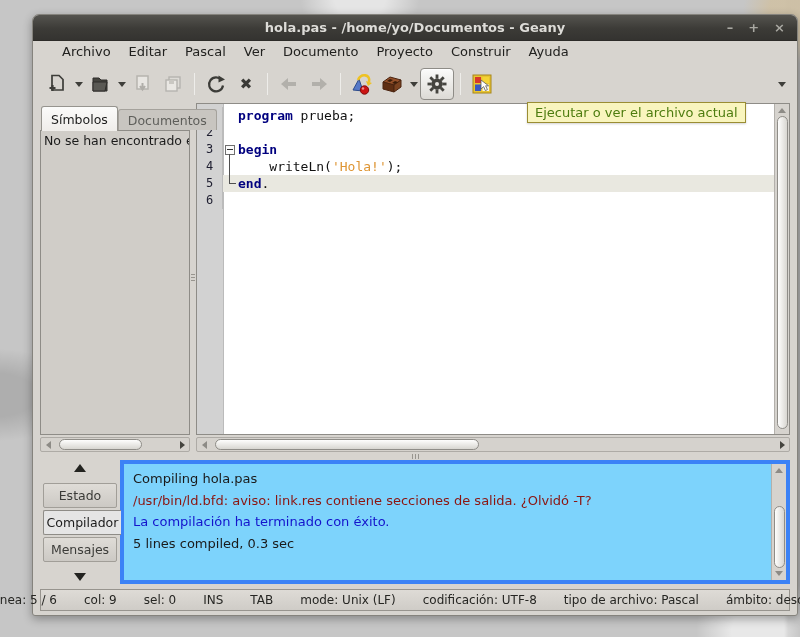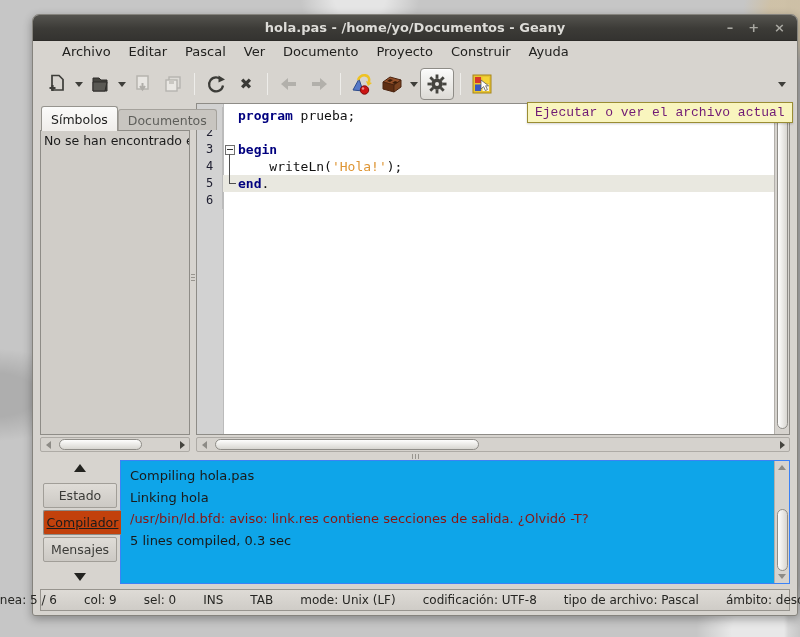--- a/index.html
+++ b/index.html
@@ -109,33 +109,33 @@
   .hsplit{ height:8px; flex:none; display:flex; justify-content:center; align-items:center; gap:2px;}
   .hsplit i{ width:1px; height:5px; background:#98958f; }
   
   .bottom{ height:124px; flex:none; margin:0 7px; display:flex; }
   .msg-tabs{ width:80px; flex:none; display:flex; flex-direction:column; justify-content:space-between; padding:1px 0; }
   .msg-arrow{ height:13px; display:flex; justify-content:center; align-items:center; }
   .msg-arrow i.up{ border-left:6px solid transparent; border-right:6px solid transparent; border-bottom:8px solid #232320;}
   .msg-arrow i.dn{ border-left:6px solid transparent; border-right:6px solid transparent; border-top:8px solid #232320;}
   .msg-tab{ height:25px; margin:1px 3px; font-size:12.5px; display:flex; align-items:center; justify-content:center; cursor:default;}
   .msg-tab.inactive{ background:linear-gradient(#dfdcd7,#ccc9c4); border:1px solid #a19e98; border-radius:2px; color:#3b3b38;}
-  .msg-tab.active{ background:#c2410c; border:1px solid #8e8c87; border-right:none; margin-right:-1px;
-    border-radius:2px 0 0 2px; color:#1c1c1c; z-index:2;text-decoration:underline;}
-  .msg-area{ flex:1; min-width:0; background:#0ea5e9; border:1px solid #3b82f6; display:flex;}
+  .msg-tab.active{ background:#e5e5e5; border:1px solid #8e8c87; border-right:none; margin-right:-1px;
+    border-radius:2px 0 0 2px; color:#1c1c1c; z-index:2;}
+  .msg-area{ flex:1; min-width:0; background:#7dd3fc; border:4px solid #3b82f6; display:flex;}
   .msg-lines{ flex:1; min-width:0; padding:4px 9px; font-size:13px; line-height:21.5px; overflow:hidden; white-space:nowrap;}
   .msg-normal{ color:#1a1a1a; } .msg-error{ color:var(--err-color); } .msg-success{ color:var(--ok-color); }
   
   .statusbar{ height:22px; flex:none; margin:5px 7px 4px; border:1px solid #97948e;
     background:linear-gradient(#dedbd6,#cfccc7); display:flex; align-items:center;
     font-size:12px; color:#262623; padding:0 6px 0 20px; gap:27px; white-space:nowrap;justify-content:center;}
   
   .tooltip{ position:absolute; left:527px; top:102px; height:21px; z-index:60;
-    background:var(--tip-bg); border:1px solid #9a8d33; color:#701a75;
-    font-size:13px; line-height:19px; padding:0 7px; box-shadow:0 1px 2px rgba(0,0,0,.18); white-space:nowrap;font-family:Liberation Mono, monospace;}
+    background:var(--tip-bg); border:1px solid #9a8d33; color:#4d7c0f;
+    font-size:13px; line-height:19px; padding:0 7px; box-shadow:0 1px 2px rgba(0,0,0,.18); white-space:nowrap;}
 </style>
 </head>
 <body>
 
 <div class="window">
 
   <div class="titlebar">
     <div class="title-text">hola.pas - /home/yo/Documentos - Geany</div>
     <div class="win-controls" id="win-controls">
         <span>–</span>
@@ -356,22 +356,22 @@
           <div class="msg-tab active">Compilador</div>
           <div class="msg-tab inactive">Mensajes</div>
         </div>
       <div class="msg-arrow">
           <i class="dn"></i>
         </div>
     </div>
     <div class="msg-area">
       <div class="msg-lines" id="msg-lines">
           <div class="msg-normal">Compiling hola.pas</div>
-          <div class="msg-normal">Linking hola</div>
           <div class="msg-error">/usr/bin/ld.bfd: aviso: link.res contiene secciones de salida. ¿Olvidó -T?</div>
+          <div class="msg-success">La compilación ha terminado con éxito.</div>
           <div class="msg-normal">5 lines compiled, 0.3 sec</div>
         </div>
       <div class="vscroll">
         <i class="arr-up"></i>
         <div style="flex:1;"></div>
         <div class="vthumb" style="height:62px;"></div>
         <i class="arr-dn"></i>
       </div>
     </div>
   </div>

